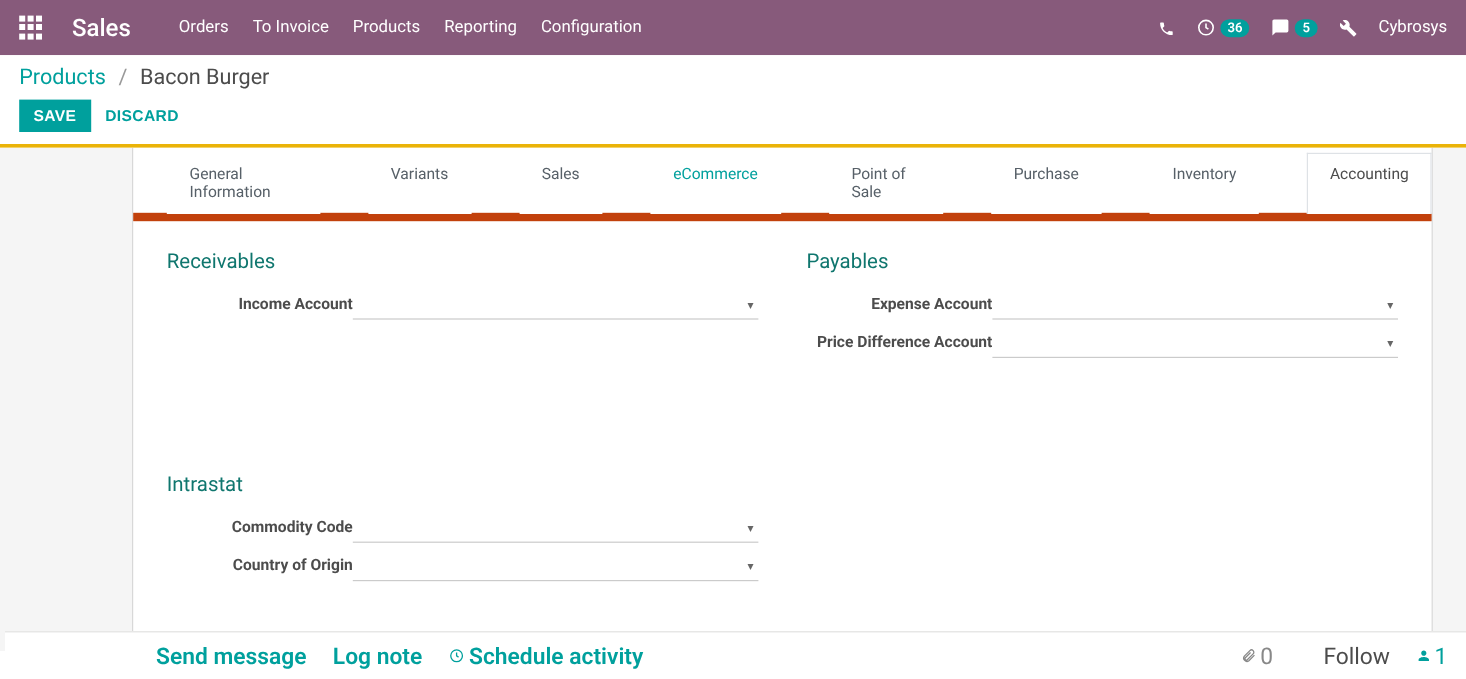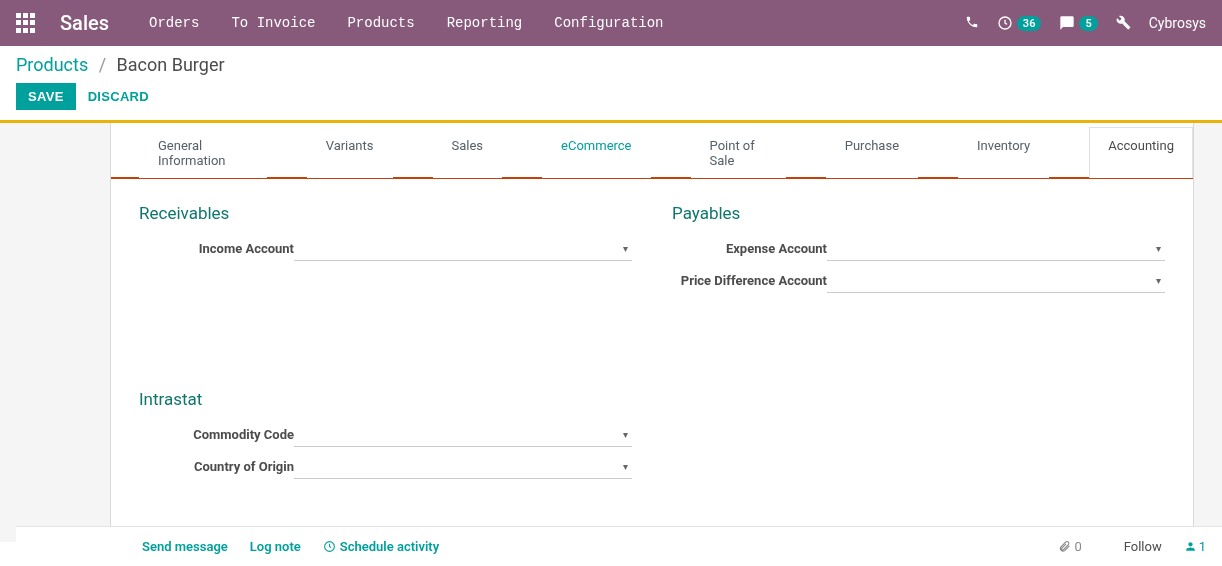--- a/index.html
+++ b/index.html
@@ -4,58 +4,58 @@
 <style>
   * { box-sizing: border-box; margin: 0; padding: 0; }
   html, body { height: 100%; font-family: -apple-system, BlinkMacSystemFont, "Segoe UI", Roboto, "Helvetica Neue", Arial, sans-serif; font-size: 13px; color: #4c4c4c; background: #fff; }
   body { width: 1222px; height: 566px; overflow: hidden; position: relative; }
 
   
   .topbar { height: 46px; background: #875a7b; color: #fff; display: flex; align-items: center; padding: 0 16px; gap: 16px; }
   .apps-icon { width: 20px; height: 20px; display: flex; flex-wrap: wrap; gap: 2px; cursor: pointer; }
   .apps-icon span { width: 5px; height: 5px; background: #fff; display: block; }
   .brand { font-size: 20px; font-weight: 500; margin-left: 8px; margin-right: 24px; }
-  .nav-menu { display: flex; gap: 32px; font-family: Liberation Mono, monospace; }
+  .nav-menu { display: flex; gap: 20px; }
   .nav-menu a { color: #fff; text-decoration: none; font-size: 14px; cursor: pointer; }
-  .nav-right { margin-left: auto; display: flex; align-items: flex-start; gap: 18px; }
+  .nav-right { margin-left: auto; display: flex; align-items: flex-end; gap: 18px; }
   .icon-btn { display: flex; align-items: center; gap: 4px; cursor: pointer; color: #fff; }
   .badge { background: #00a09d; color: #fff; font-size: 11px; padding: 1px 6px; border-radius: 9px; font-weight: 600; }
   .user-name { font-size: 14px; }
 
   
   .control-panel { padding: 8px 16px 10px 16px; border-bottom: 3px solid #eab308; background: #fff; }
   .breadcrumb { font-size: 18px; margin-bottom: 8px; }
   .breadcrumb a { color: #00a09d; text-decoration: none; cursor: pointer; }
   .breadcrumb .sep { color: #999; padding: 0 6px; }
   .breadcrumb .current { color: #4c4c4c; }
   .cp-buttons { display: flex; gap: 10px; align-items: flex-start; }
   .btn-primary { background: #00a09d; color: #fff; border: none; padding: 6px 12px; font-size: 13px; font-weight: 700; cursor: pointer; letter-spacing: .3px; }
   .btn-secondary { background: none; color: #00a09d; border: none; padding: 6px 2px; font-size: 13px; font-weight: 700; cursor: pointer; letter-spacing: .3px; }
 
   
   .sheet-bg { background: #f5f5f5; height: calc(100% - 46px - 61px - 40px); overflow: auto; padding-top: 0; }
   .sheet { background: #fff; margin: 0 auto; max-width: 1084px; min-height: 100%; border-left: 1px solid #d8d8d8; border-right: 1px solid #d8d8d8; margin-left: 110px; }
-  .tabs { display: flex; border-bottom: 2px solid #c2410c; padding-left: 28px; padding-top: 4px; gap: 40px; }
+  .tabs { display: flex; border-bottom: 7px solid #c2410c; padding-left: 28px; padding-top: 4px; gap: 40px; }
   .tab { padding: 10px 18px; color: #576068; cursor: pointer; border: 1px solid transparent; border-bottom: none; background: #fff; font-size: 13px; margin-bottom: -1px; }
   .tab.eco { color: #00a09d; }
   .tab.active { border-color: #dee2e6 #dee2e6 #fff; background: #fff; color: #4c4c4c; }
   .tab + .tab { }
 
   .form-body { padding: 24px 28px 60px 28px; display: flex; gap: 40px; }
   .col { flex: 1; }
   h2.section { font-size: 17px; font-weight: 400; color: #0f766e; margin-bottom: 14px; margin-top: 0; }
   .field-row { display: flex; align-items: flex-start; margin-bottom: 6px; min-height: 26px; text-align: right; }
   .field-label { width: 155px; font-weight: 700; font-size: 13px; color: #4c4c4c; padding-top: 4px; flex-shrink: 0; }
   .field-input { flex: 1; position: relative; }
   .dropdown { width: 100%; border: none; border-bottom: 1px solid #cbcbcb; padding: 4px 18px 4px 2px; background: #fff; font-size: 13px; color: #4c4c4c; cursor: pointer; height: 24px; display: block; position: relative; }
   .dropdown .caret { position: absolute; right: 4px; top: 6px; color: #666; font-size: 10px; }
   .gap-block { height: 120px; }
 
   
-  .chatter { position: absolute; bottom: 0; left: 16px; right: 0; height: 40px; border-top: 1px solid #e2e2e0; background: #fff; display: flex; align-items: center; padding: 0 16px 0 126px; gap: 22px; font-size: 13px; }
+  .chatter { position: absolute; bottom: 0; left: 4px; right: 0; height: 40px; border-top: 1px solid #e2e2e0; background: #fff; display: flex; align-items: center; padding: 0 16px 0 126px; gap: 22px; font-size: 19px; }
   .chatter-link { color: #00a09d; font-weight: 600; cursor: pointer; display: flex; align-items: center; gap: 4px; }
   .chatter-right { margin-left: auto; display: flex; align-items: center; gap: 22px; color: #888; }
   .chatter-right .cnt { display: flex; align-items: center; gap: 3px; cursor: pointer; }
   .follow-btn { color: #4c4c4c; cursor: pointer; margin-left: 20px; }
   .follower { color: #00a09d; display: flex; align-items: center; gap: 2px; cursor: pointer; }
 
   svg { display: block; }
 </style>
 </head>
 <body>

